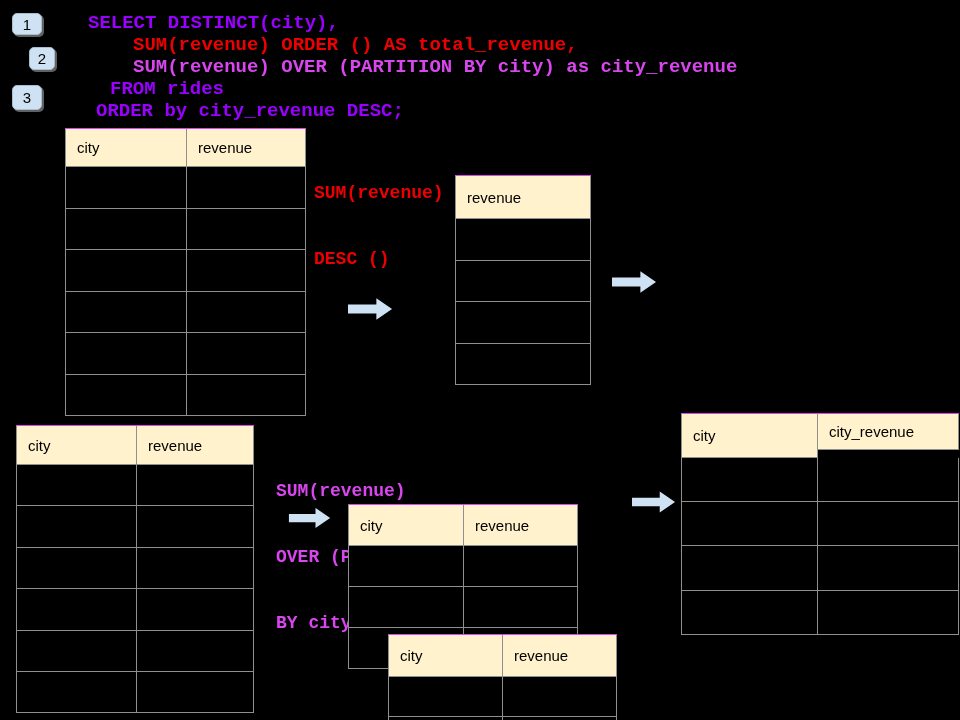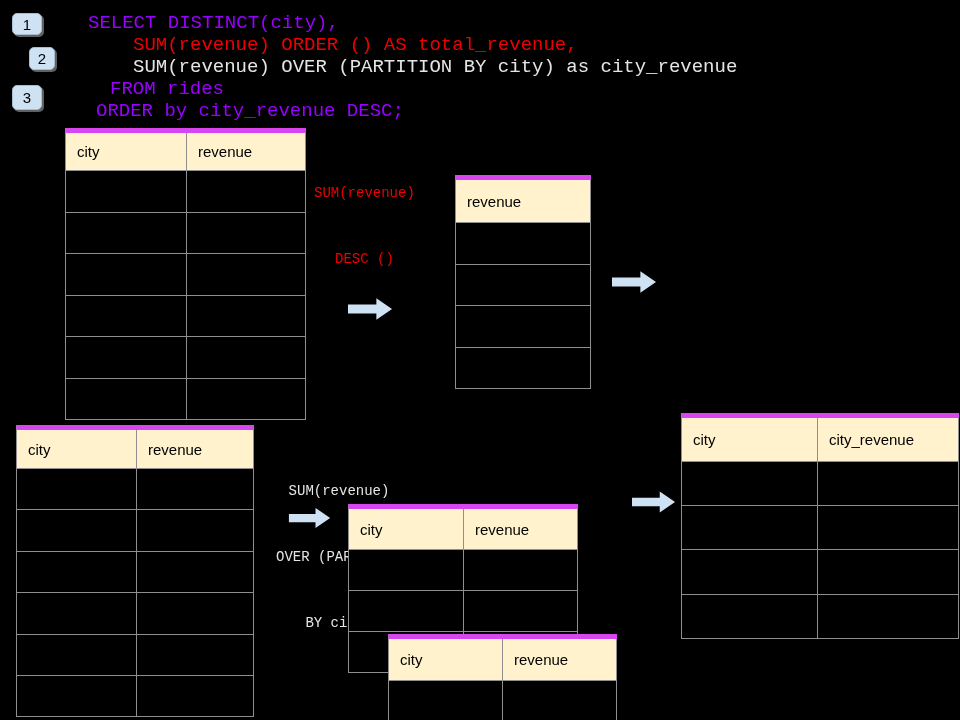--- a/index.html
+++ b/index.html
@@ -8,50 +8,49 @@
     background:#000;
     position:relative;
     overflow:hidden;
     font-family:"Liberation Sans", sans-serif;
   }
 
   
   .code {
     position:absolute;
     font-family:"Liberation Mono", monospace;
-    font-weight:normal;
+    font-weight:bold;
     font-size:19px;
     line-height:22px;
     white-space:pre;
-    text-align:center;
   }
   .code-sm { font-size:16px; line-height:21px; }
-  .code-md { font-size:14px; line-height:22px; }
+  .code-md { font-size:18px; line-height:22px; }
   .purple { color:#9900ff; }
   .red    { color:#ee0000; }
-  .green  { color:#e5e5e5; }
+  .green  { color:#d946ef; }
 
   
   .badge {
     position:absolute;
     background:#cfe2f3;
     border:1px solid #a7bdd3;
     border-radius:5px;
     box-shadow:2px 2px 0 rgba(130,130,130,0.75);
     color:#000;
     font-size:15px;
     display:flex; align-items:center; justify-content:center;
     box-sizing:border-box;
   }
 
   
   .tbl {
     position:absolute;
     border-left:1px solid #8f8f8f;
-    border-top:5px solid #d946ef;
+    border-top:1px solid #d946ef;
     box-sizing:border-box;
   }
   .tbl .trow { display:flex; }
   .tbl .cell {
     box-sizing:border-box;
     border-right:1px solid #8f8f8f;
     border-bottom:1px solid #8f8f8f;
     background:#000;
   }
   .tbl .hcell {
@@ -203,21 +202,21 @@
     </div>
     <div class="trow">
       <div class="cell" style="width: 114px; height: 40px;"></div>
       <div class="cell" style="width: 114px; height: 40px;"></div>
     </div>
   </div>
 
 <div class="tbl" style="left:681px; top:413px;">
     <div class="trow">
       <div class="cell hcell" style="width: 136px; height: 44px;">city</div>
-      <div class="cell hcell" style="width: 141px; height: 44px;">city_revenue</div>
+      <div class="cell hcell" style="width: 141px; height: 36px;">city_revenue</div>
     </div>
     <div class="trow">
       <div class="cell" style="width: 136px; height: 44.2px;"></div>
       <div class="cell" style="width: 141px; height: 44.2px;"></div>
     </div>
     <div class="trow">
       <div class="cell" style="width: 136px; height: 44.2px;"></div>
       <div class="cell" style="width: 141px; height: 44.2px;"></div>
     </div>
     <div class="trow">

